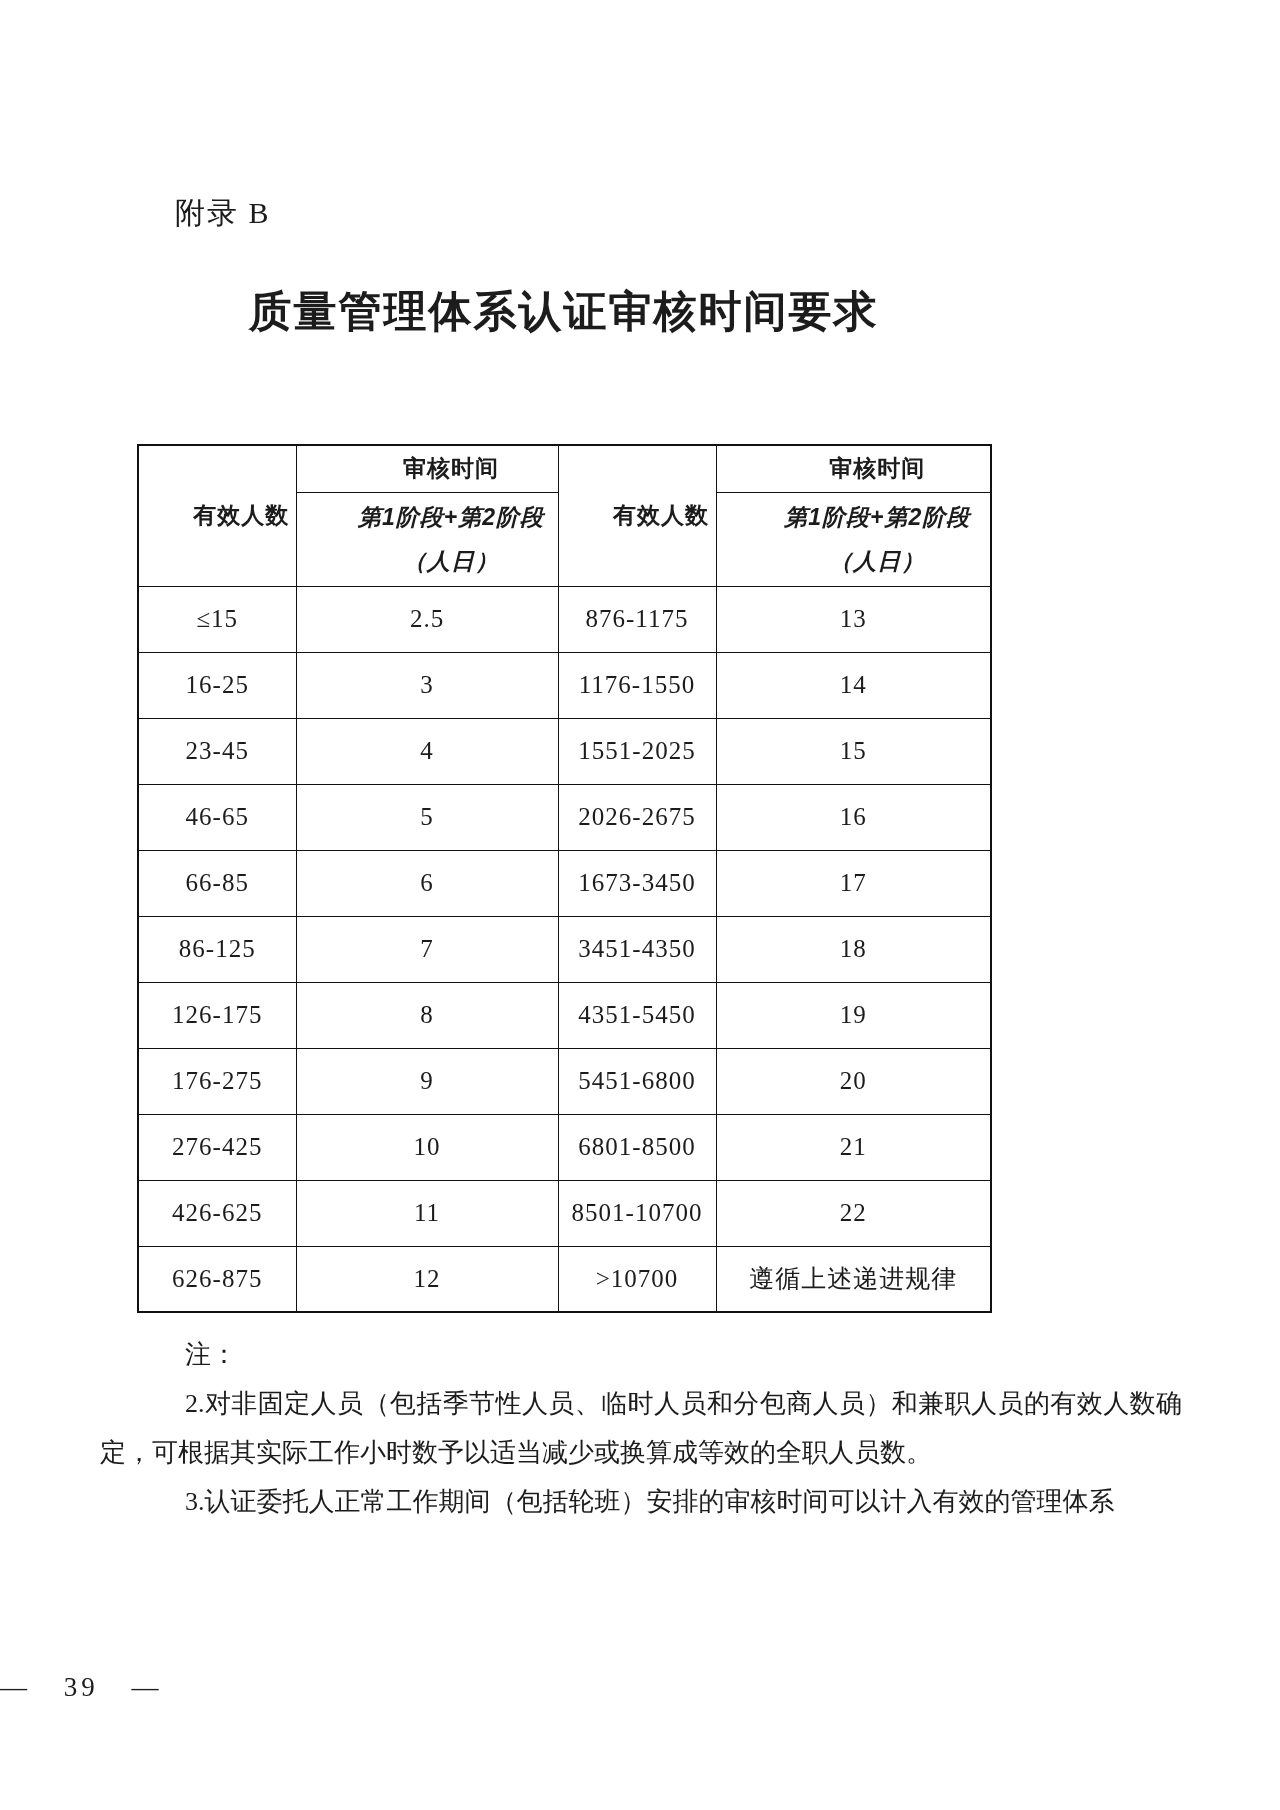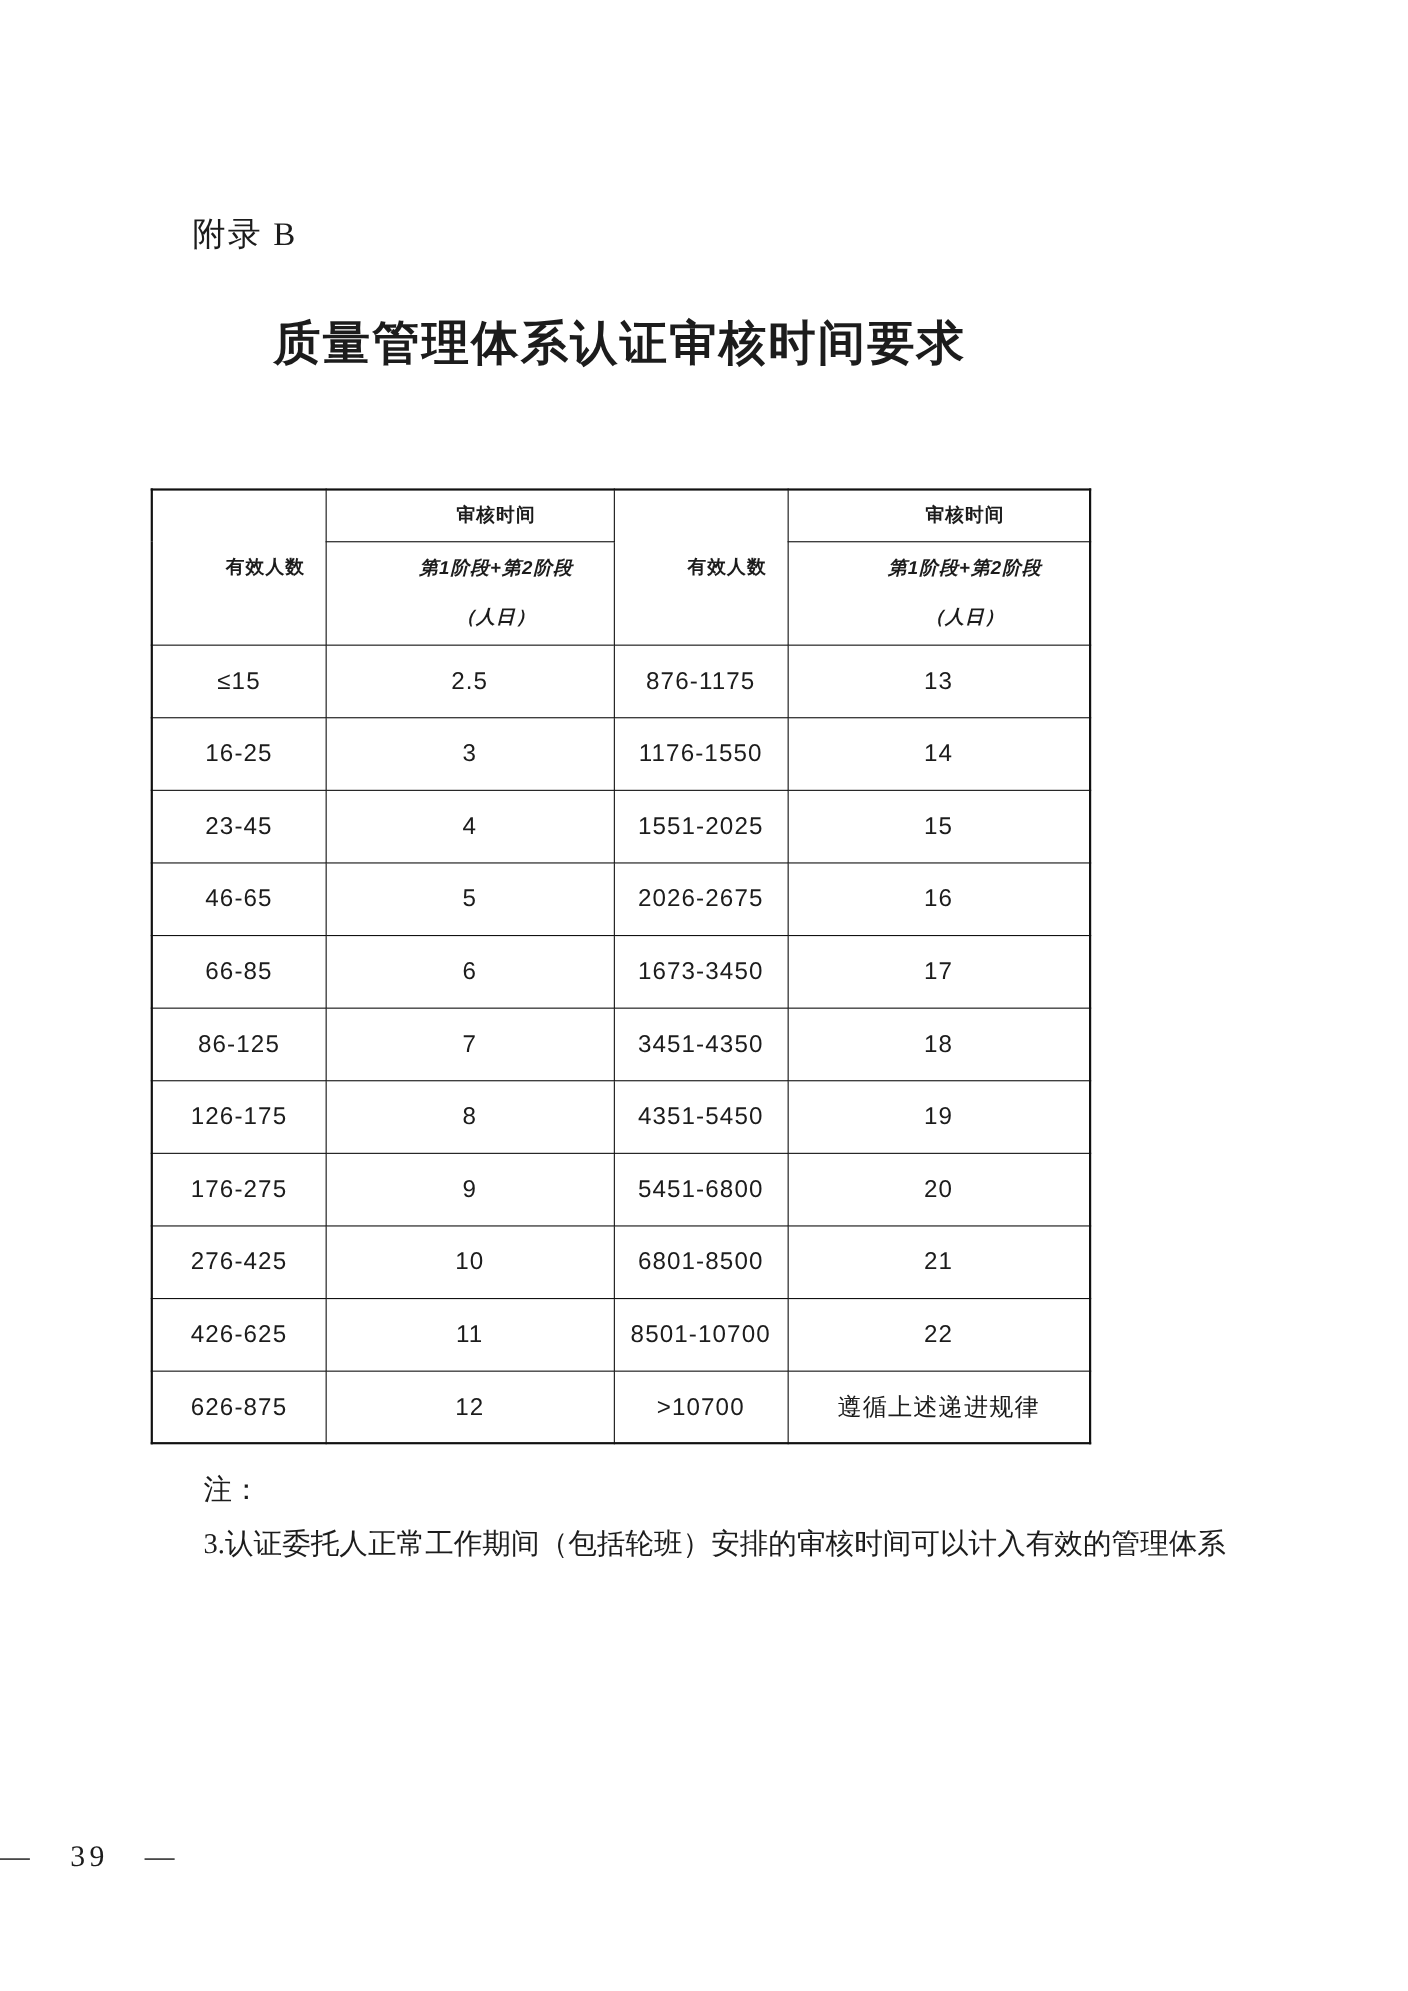--- a/index.html
+++ b/index.html
@@ -43,31 +43,31 @@
   table.audit-table th,
   table.audit-table td {
     border: 1.5px solid #111;
     text-align: center;
     vertical-align: middle;
     padding: 0;
   }
   table.audit-table th {
     font-family: "Liberation Sans", "DejaVu Sans", sans-serif;
     font-weight: bold;
-    font-size: 17px;
+    font-size: 23px;
     letter-spacing: 1px;
     padding-left: 48px;
   }
   tr.header-top th.time-head { height: 47px; }
   tr.header-sub th { height: 94px; font-style: italic; }
   th .two-line span { display: block; line-height: 44px; }
   table.audit-table td {
     height: 66px;
-    font-size: 22px;
-    font-family: Liberation Sans, sans-serif;
+    font-size: 25px;
+    font-family: Liberation Serif, serif;
     letter-spacing: 1px;
   }
   .notes {
     position: absolute;
     left: 100px;
     top: 1330px;
     width: 1082px;
     font-size: 26px;
     line-height: 49px;
     text-align: justify;
@@ -185,16 +185,17 @@
         <td>626-875</td>
         <td>12</td>
         <td>&gt;10700</td>
         <td>遵循上述递进规律</td>
       </tr>
     </tbody>
 </table>
 
 <div class="notes">
   <p>注：</p>
+  <p>2.对非固定人员（包括季节性人员、临时人员和分包商人员）和兼职人员的有效人数确定，可根据其实际工作小时数予以适当减少或换算成等效的全职人员数。</p>
   <p>3.认证委托人正常工作期间（包括轮班）安排的审核时间可以计入有效的管理体系</p>
 </div>
 
 <div class="footer">— 39 —</div>
 
 </body></html>

